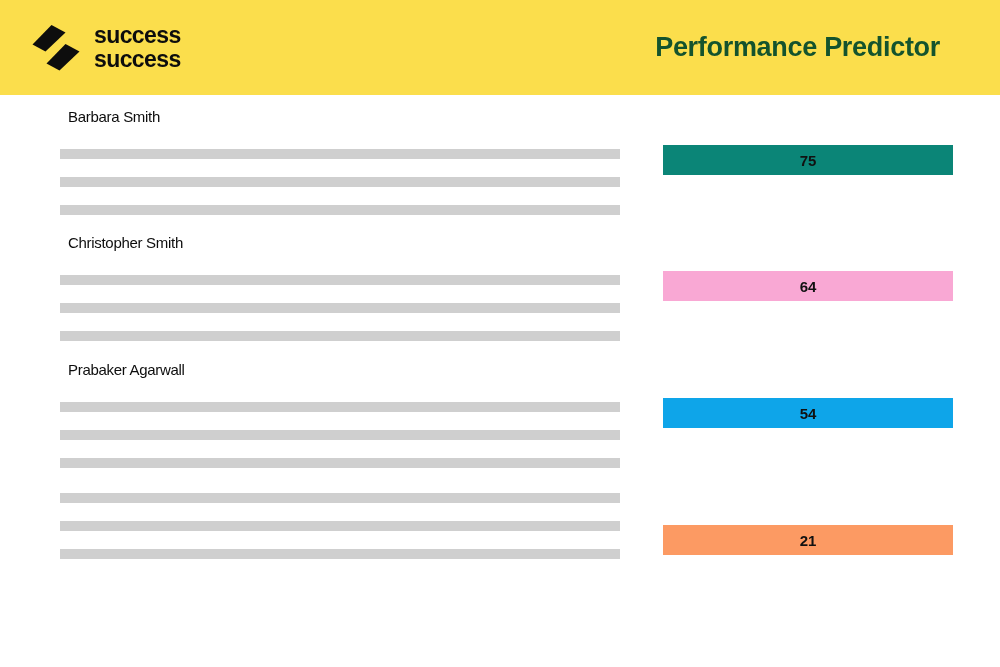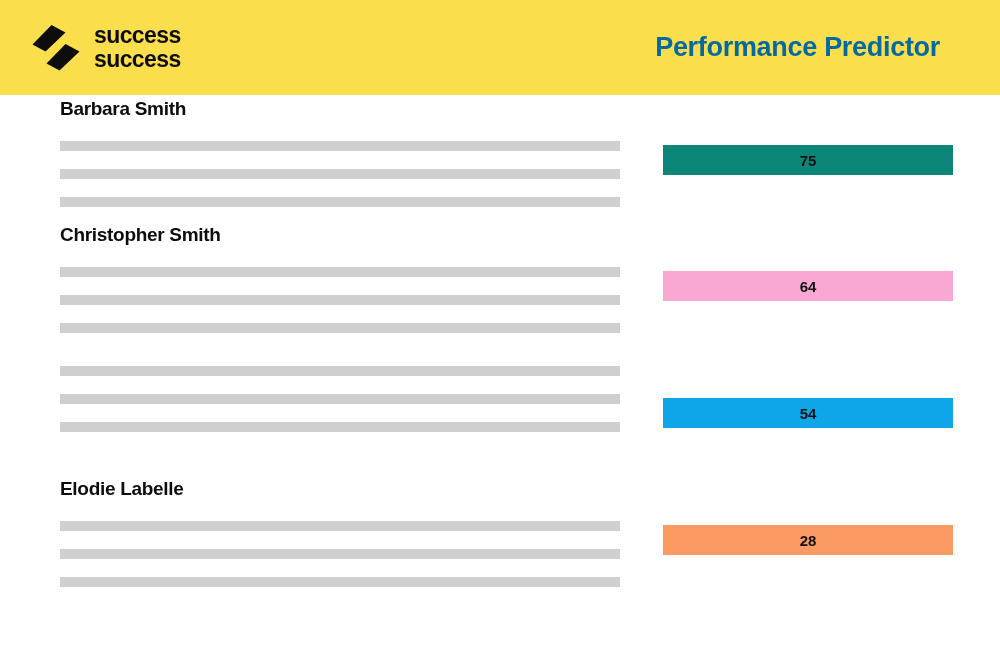--- a/index.html
+++ b/index.html
@@ -60,21 +60,21 @@
     font-size: 23px;
     font-weight: bold;
     color: #0d0d0d;
     letter-spacing: -0.6px;
   }
 
   .header-title {
     font-family: "Liberation Sans", sans-serif;
     font-size: 27px;
     font-weight: bold;
-    color: #0369a1;
+    color: #14532d;
     letter-spacing: -0.3px;
     white-space: nowrap;
   }
 
   
   .content {
     position: absolute;
     left: 0;
     top: 95px;
     width: 1000px;
@@ -90,25 +90,25 @@
 
   .row-left {
     position: absolute;
     left: 60px;
     top: 0;
     width: 560px;
   }
 
   .person-name {
     font-family: "Liberation Sans", sans-serif;
-    font-size: 19px;
-    font-weight: bold;
+    font-size: 15px;
+    font-weight: normal;
     color: #0d0d0d;
     letter-spacing: -0.3px;
-    margin: 0;
+    margin: 8px;
     height: 28px;
     line-height: 28px;
     white-space: nowrap;
   }
 
   .skeleton-group {
     margin-top: 18px;
   }
 
   .skeleton-line {
@@ -188,39 +188,39 @@
           <div class="skeleton-line" style="background: rgb(207, 207, 207);"></div>
         </div>
       </div>
       <div class="score-bar" style="background: #f9a8d4;">
         <span class="score-value">64</span>
       </div>
     </div>
 
     <div class="row" style="top:253px;">
       <div class="row-left">
+        <div class="person-name">Prabaker Agarwall</div>
         <div class="skeleton-group">
           <div class="skeleton-line" style="background: rgb(207, 207, 207);"></div>
           <div class="skeleton-line" style="background: rgb(207, 207, 207);"></div>
           <div class="skeleton-line" style="background: rgb(207, 207, 207);"></div>
         </div>
       </div>
       <div class="score-bar" style="background: #0ea5e9;">
         <span class="score-value">54</span>
       </div>
     </div>
 
     <div class="row" style="top:380px;">
       <div class="row-left">
-        <div class="person-name">Elodie Labelle</div>
         <div class="skeleton-group">
           <div class="skeleton-line" style="background: rgb(207, 207, 207);"></div>
           <div class="skeleton-line" style="background: rgb(207, 207, 207);"></div>
           <div class="skeleton-line" style="background: rgb(207, 207, 207);"></div>
         </div>
       </div>
       <div class="score-bar" style="background: rgb(252, 154, 99);">
-        <span class="score-value">28</span>
+        <span class="score-value">21</span>
       </div>
     </div>
 
   </div>
 </div>
 
 </body></html>

